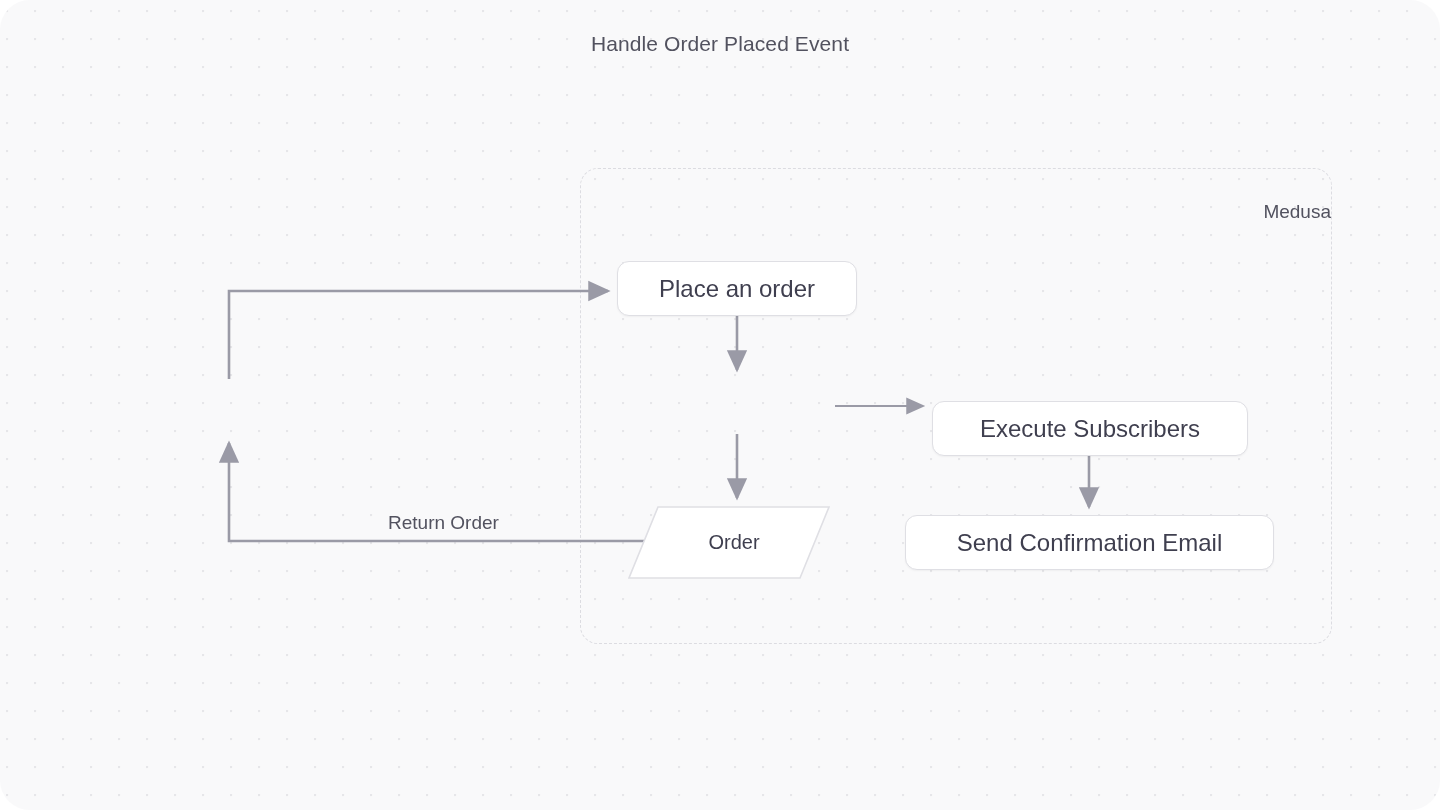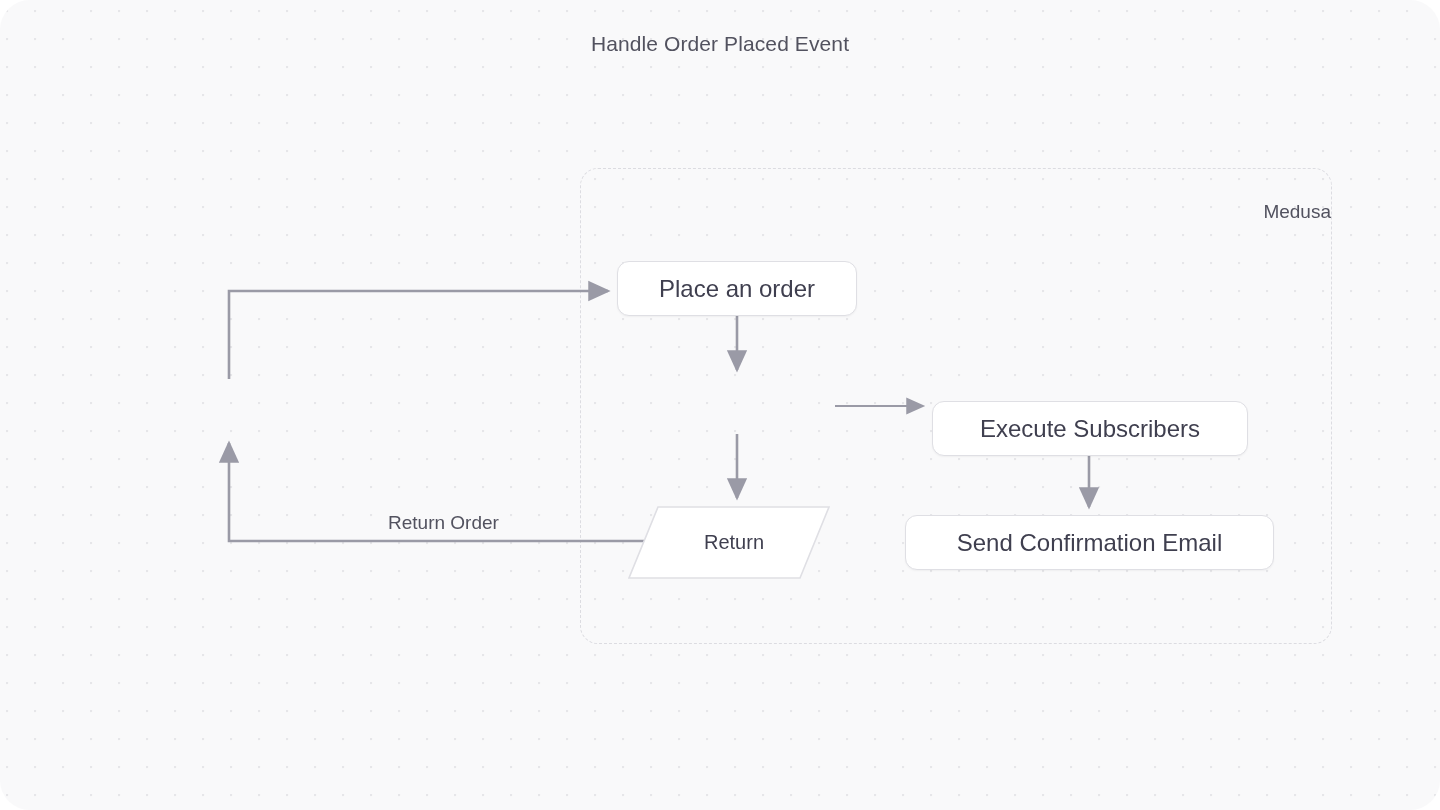--- a/index.html
+++ b/index.html
@@ -180,16 +180,16 @@
   </div>
 
   <div class="node" id="node-send">
     <span>Send Confirmation Email</span>
   </div>
 
   <div id="node-order">
     <svg class="para-shape" viewBox="0 0 202 73" preserveAspectRatio="none">
       <polygon points="30,72 1,72 30,1 201,1 172,72" fill="#ffffff" stroke="#dfdfe4" stroke-width="1.6" transform="translate(0,0)"></polygon>
     </svg>
-    <div class="para-label">Return</div>
+    <div class="para-label">Order</div>
   </div>
 
 </div>
 
 </body></html>

